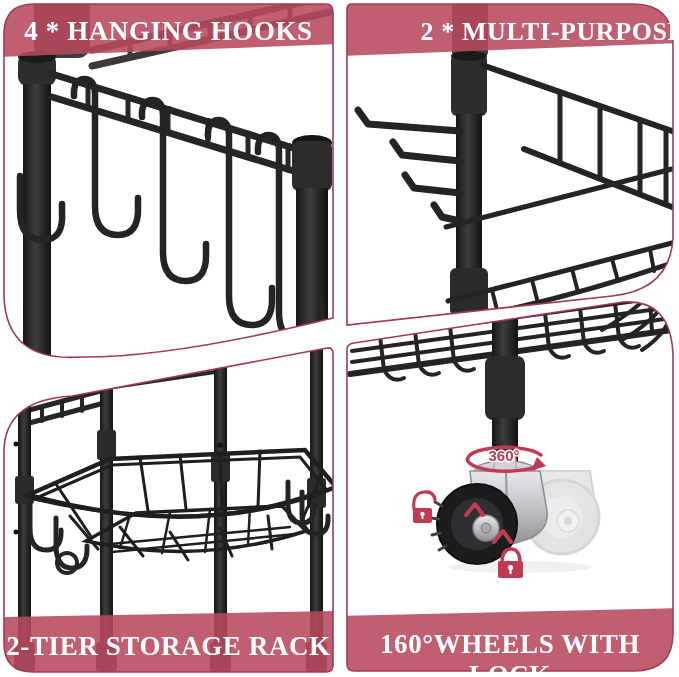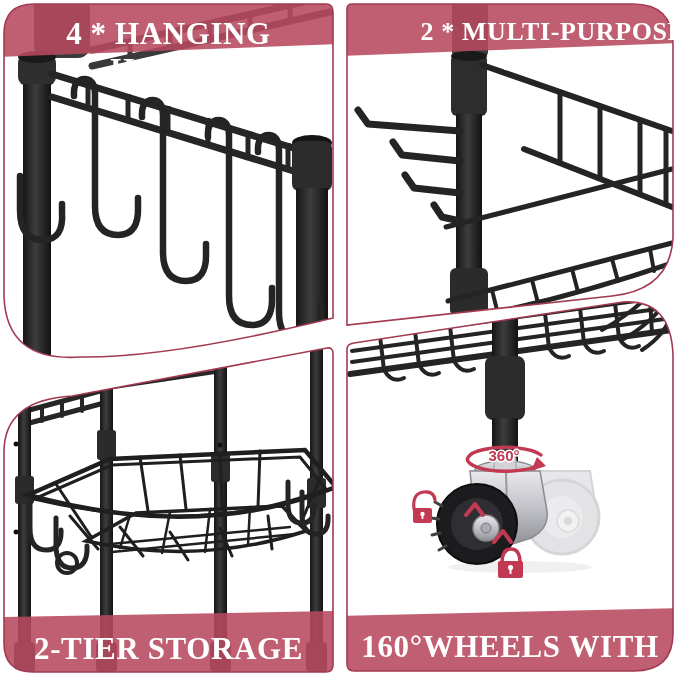--- a/index.html
+++ b/index.html
@@ -3,21 +3,21 @@
 <meta charset="utf-8">
 <style>
   html,body { margin:0; padding:0; background:#ffffff; }
   .stage {
     position:relative; width:679px; height:677px; background:#fff;
     overflow:hidden; font-family:"Liberation Serif", serif;
   }
   .stage svg { position:absolute; left:0; top:0; }
   .banner-label {
     position:absolute; color:#ffffff; font-weight:700; text-align:center;
-    letter-spacing:.6px; font-size:31px; line-height:1.15; user-select:none;
+    letter-spacing:.6px; font-size:27px; line-height:1.15; user-select:none;
   }
   .lbl-tl { left:4px;   top:16px;  width:329px; }
   .lbl-tr { left:347px; top:17px;  width:326px; font-size:26px;padding-left:43px; }
   .lbl-bl { left:4px;   top:631px; width:329px; }
   .lbl-br { left:347px; top:629px; width:326px; }
 </style>
 </head>
 <body>
 
 <div class="stage">

